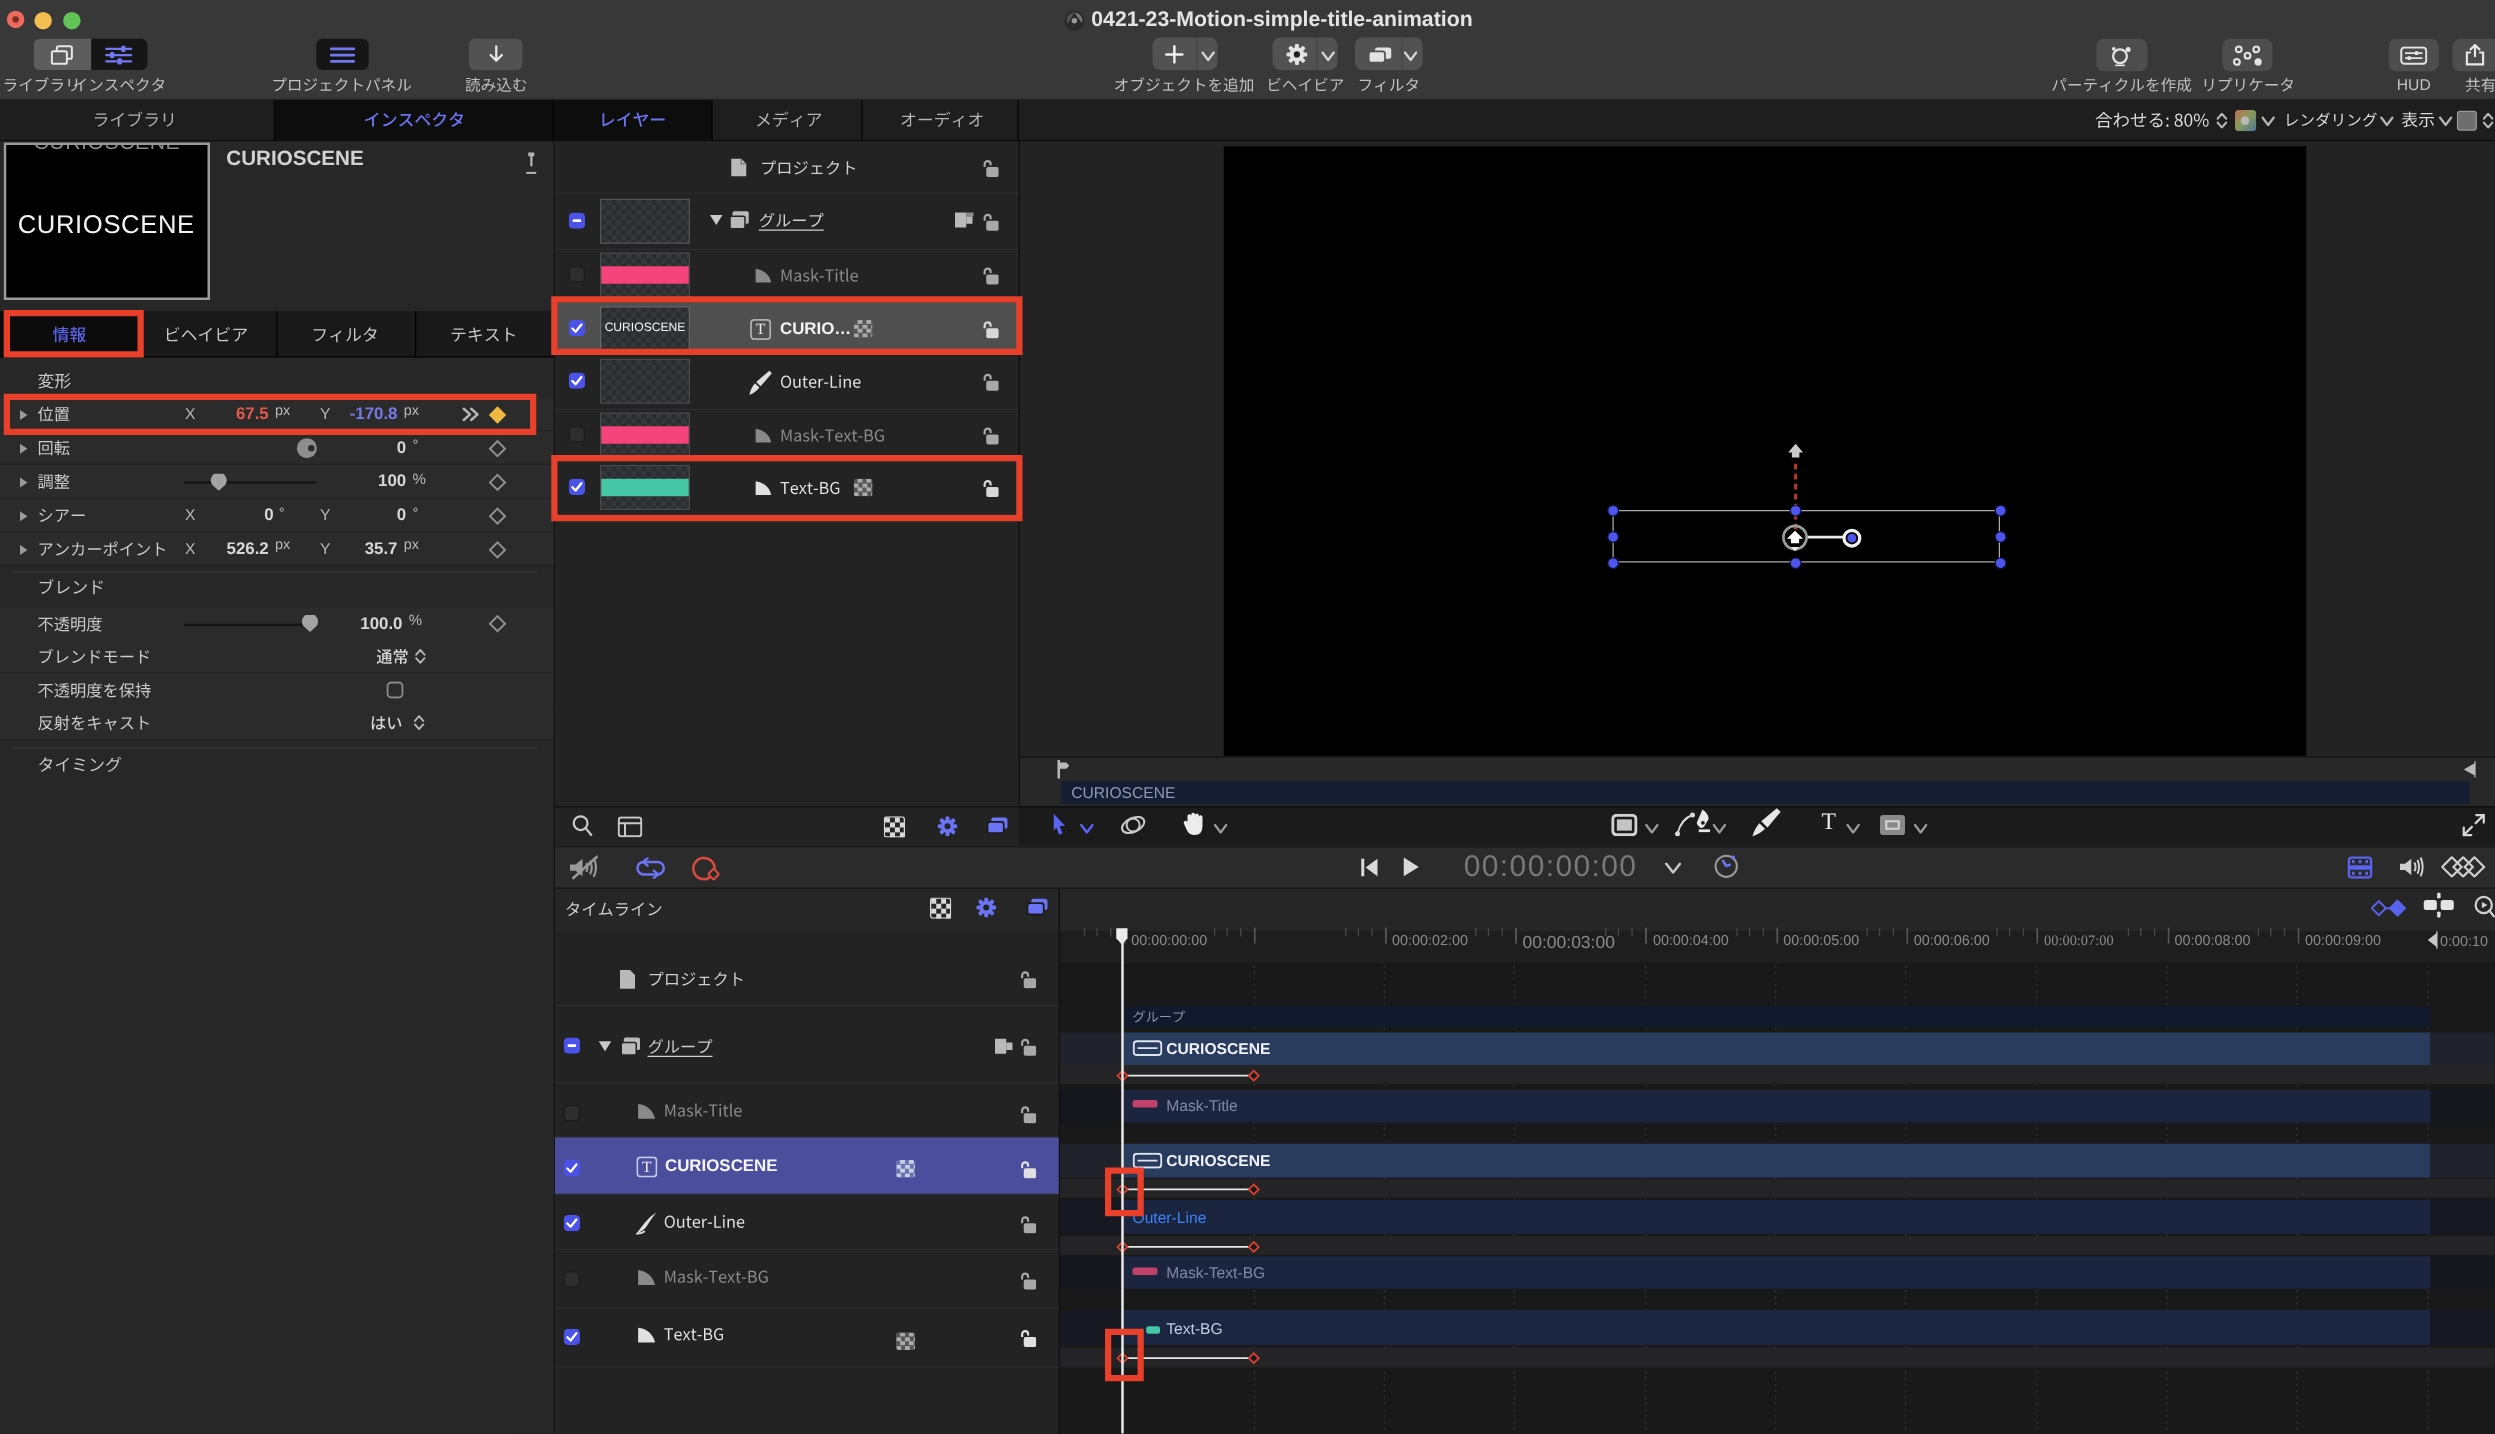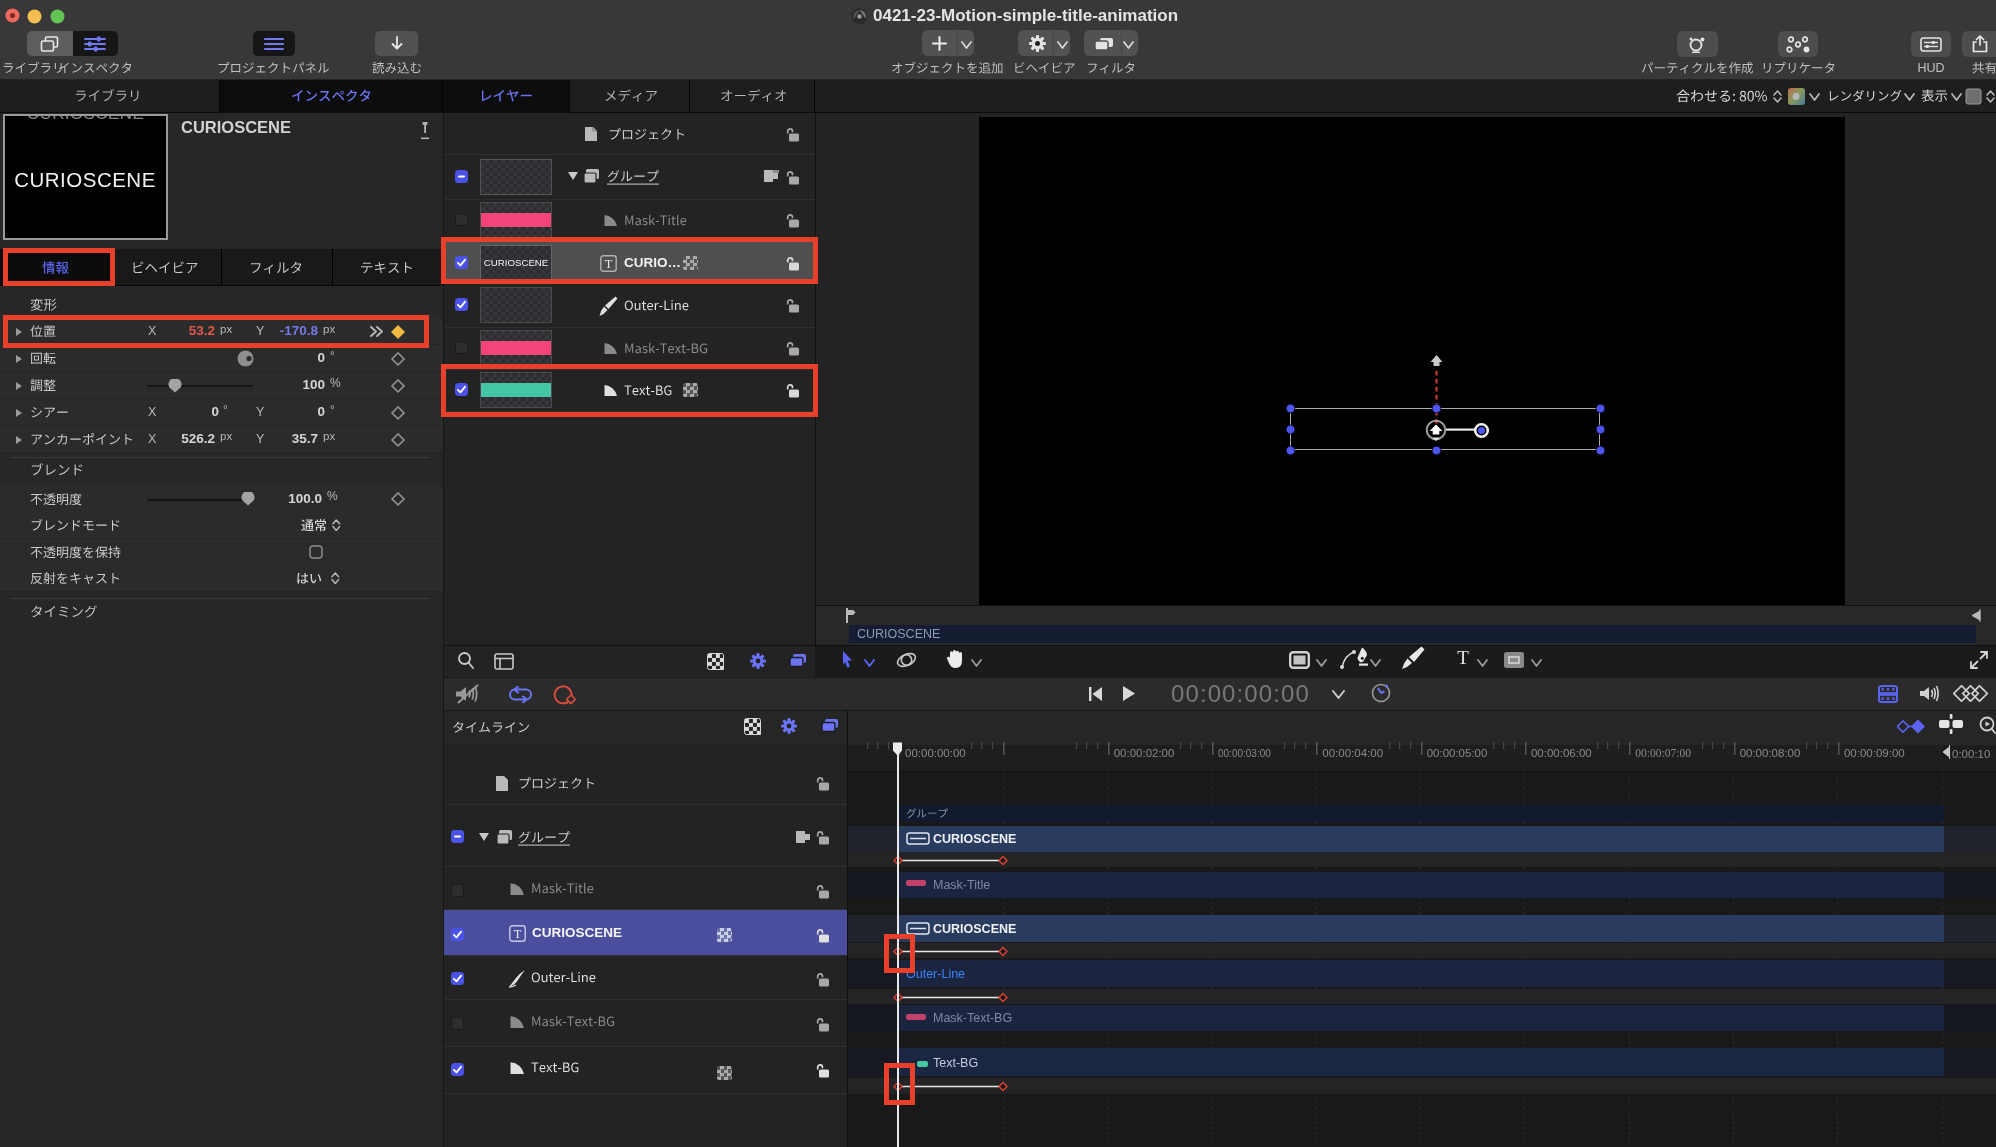--- a/index.html
+++ b/index.html
@@ -257,21 +257,21 @@
 <div style="position:absolute;left:0px;top:425px;width:443px;height:1px;background:#232323;"></div>
 <div style="position:absolute;left:0px;top:426px;width:443px;height:27px;background:#2b2b2b;"></div>
 <div style="position:absolute;left:0px;top:452px;width:443px;height:1px;background:#232323;"></div>
 <svg style="position:absolute;left:15px;top:326.5px;" width="8" height="10" viewBox="0 0 8 10">
       <path d="M1 1 L7 5 L1 9 Z" fill="#9a9a9a"></path>
     </svg>
 <svg style="position:absolute;left:30.0px;top:321.1px;overflow:visible" width="29" height="22">
       <path transform="translate(0,15.1)" d="M7.7 -10.8H8.6V-7.8H7.7ZM4.3 -8.4H12.2V-7.4H4.3ZM5.3 -6.4 6.2 -6.6Q6.5 -5.7 6.7 -4.7Q6.9 -3.8 7.1 -2.9Q7.2 -2 7.3 -1.3L6.3 -1.1Q6.3 -1.8 6.1 -2.7Q6 -3.6 5.8 -4.6Q5.6 -5.5 5.3 -6.4ZM10.1 -6.7 11.1 -6.5Q11 -5.7 10.7 -4.9Q10.5 -4 10.3 -3.1Q10 -2.3 9.8 -1.5Q9.5 -0.7 9.3 -0.1L8.4 -0.3Q8.6 -1 8.9 -1.7Q9.1 -2.5 9.3 -3.4Q9.6 -4.3 9.8 -5.1Q10 -5.9 10.1 -6.7ZM4 -0.5H12.5V0.4H4ZM3.6 -10.9 4.5 -10.6Q4.1 -9.5 3.5 -8.4Q2.9 -7.4 2.2 -6.4Q1.5 -5.5 0.8 -4.8Q0.8 -4.9 0.7 -5.1Q0.6 -5.3 0.5 -5.5Q0.3 -5.6 0.3 -5.8Q0.9 -6.4 1.5 -7.2Q2.2 -8 2.7 -9Q3.2 -9.9 3.6 -10.9ZM2.2 -7.5 3.2 -8.5 3.2 -8.4V1H2.2Z M21.4 -9.7V-8.5H23.6V-9.7ZM18.4 -9.7V-8.5H20.5V-9.7ZM15.4 -9.7V-8.5H17.5V-9.7ZM14.5 -10.4H24.6V-7.8H14.5ZM13.9 -7.1H25.1V-6.3H13.9ZM15 -0.3H25.5V0.5H15ZM14.6 -5.3H15.6V1H14.6ZM17.8 -3.7V-2.9H23.1V-3.7ZM17.8 -2.3V-1.6H23.1V-2.3ZM17.8 -4.9V-4.2H23.1V-4.9ZM16.9 -5.5H24.1V-1H16.9ZM19.2 -8 20.2 -7.9Q20.1 -7.2 20 -6.5Q19.8 -5.7 19.7 -5.2H18.8Q18.9 -5.8 19 -6.6Q19.1 -7.3 19.2 -8Z" fill="#cccccc"></path>
     </svg>
 <div style="position:absolute;font-family:'Liberation Sans', sans-serif;font-size:12.5px;color:#b9b9b9;font-weight:400;line-height:15.0px;white-space:pre;left:148px;top:324.0px;">X</div>
-<div style="position:absolute;font-family:'Liberation Sans', sans-serif;font-size:13.5px;color:#e0594d;font-weight:700;line-height:16.2px;white-space:pre;left:215px;top:323.4px;transform:translateX(-100%);">53.2</div>
+<div style="position:absolute;font-family:'Liberation Sans', sans-serif;font-size:13.5px;color:#e0594d;font-weight:700;line-height:16.2px;white-space:pre;left:215px;top:323.4px;transform:translateX(-100%);">67.5</div>
 <div style="position:absolute;font-family:'Liberation Sans', sans-serif;font-size:11.5px;color:#b9b9b9;font-weight:400;line-height:13.799999999999999px;white-space:pre;left:220px;top:322.6px;">px</div>
 <div style="position:absolute;font-family:'Liberation Sans', sans-serif;font-size:12.5px;color:#b9b9b9;font-weight:400;line-height:15.0px;white-space:pre;left:256px;top:324.0px;">Y</div>
 <div style="position:absolute;font-family:'Liberation Sans', sans-serif;font-size:13.5px;color:#7579e8;font-weight:700;line-height:16.2px;white-space:pre;left:318px;top:323.4px;transform:translateX(-100%);">-170.8</div>
 <div style="position:absolute;font-family:'Liberation Sans', sans-serif;font-size:11.5px;color:#b9b9b9;font-weight:400;line-height:13.799999999999999px;white-space:pre;left:323px;top:322.6px;">px</div>
 <svg style="position:absolute;left:369px;top:325px;" width="18" height="13" viewBox="0 0 18 13">
       <path d="M2 2 L7 6.5 L2 11 M8 2 L13 6.5 L8 11" stroke="#b5b5b5" stroke-width="2" fill="none" stroke-linejoin="round" stroke-linecap="round"></path>
     </svg>
 <svg style="position:absolute;left:389px;top:322.5px;" width="18" height="18" viewBox="0 0 18 18">
       <rect x="4.0" y="4.0" width="9.9" height="9.9" transform="rotate(45 9 9)" fill="#efb942"></rect>
     </svg>
@@ -799,21 +799,21 @@
     </svg>
 <svg style="position:absolute;left:1075.66px;top:742px;" width="2" height="8" viewBox="0 0 2 8">
       <rect width="1.2" height="7" fill="#454545"></rect>
     </svg>
 <svg style="position:absolute;left:1085.66px;top:742px;" width="2" height="8" viewBox="0 0 2 8">
       <rect width="1.2" height="7" fill="#454545"></rect>
     </svg>
 <svg style="position:absolute;left:1096.66px;top:742px;" width="2" height="8" viewBox="0 0 2 8">
       <rect width="1.2" height="7" fill="#454545"></rect>
     </svg>
-<div style="position:absolute;font-family:'Liberation Sans', sans-serif;font-size:10px;color:#8a8a8a;font-weight:400;line-height:13.799999999999999px;white-space:pre;left:1217.99px;top:747.1px;">00:00:03:00</div>
+<div style="position:absolute;font-family:'Liberation Sans', sans-serif;font-size:14px;color:#8a8a8a;font-weight:400;line-height:13.799999999999999px;white-space:pre;left:1217.99px;top:747.1px;">00:00:03:00</div>
 <svg style="position:absolute;left:1211.99px;top:742px;" width="2" height="13" viewBox="0 0 2 13">
       <rect width="1.5" height="13" fill="#555"></rect>
     </svg>
 <svg style="position:absolute;left:1179.99px;top:742px;" width="2" height="8" viewBox="0 0 2 8">
       <rect width="1.2" height="7" fill="#454545"></rect>
     </svg>
 <svg style="position:absolute;left:1189.99px;top:742px;" width="2" height="8" viewBox="0 0 2 8">
       <rect width="1.2" height="7" fill="#454545"></rect>
     </svg>
 <svg style="position:absolute;left:1200.99px;top:742px;" width="2" height="8" viewBox="0 0 2 8">

